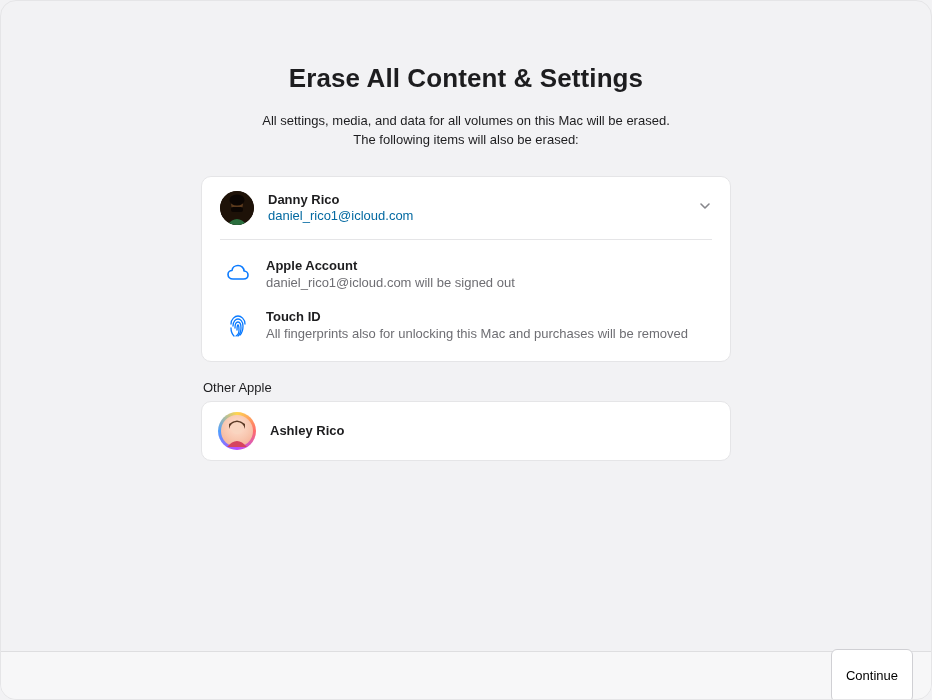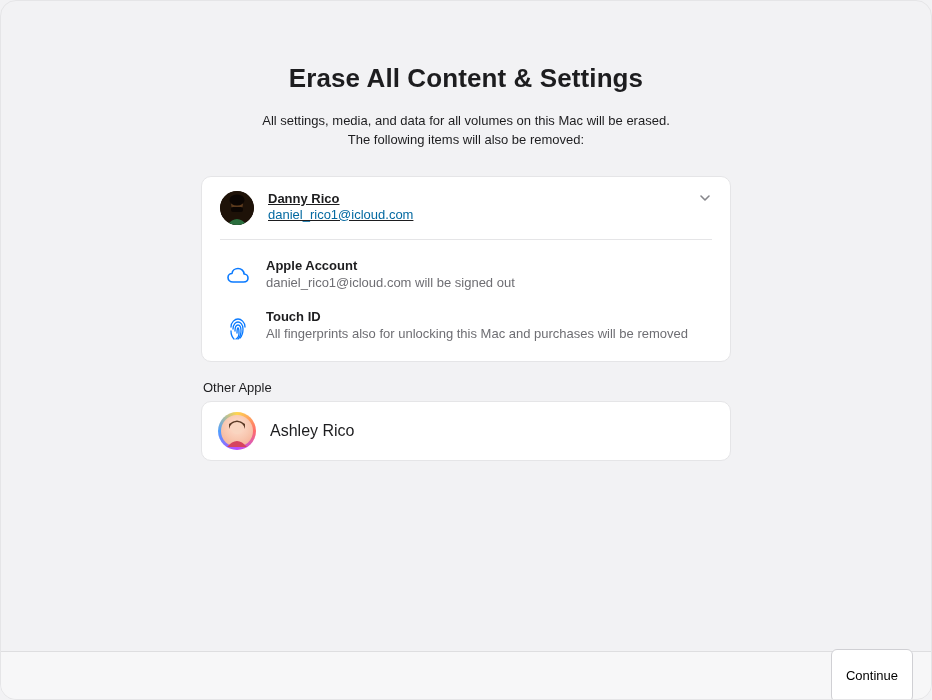--- a/index.html
+++ b/index.html
@@ -39,26 +39,25 @@
   }
   .card {
     margin-top: 26px;
     background: #ffffff;
     border: 1px solid #e5e5e7;
     border-radius: 10px;
     padding: 14px 18px 18px 18px;
   }
   .user-header {
     display: flex;
-    align-items: flex-start;
+    align-items: center;
     gap: 14px;
     padding-bottom: 14px;
     border-bottom: 1px solid #e5e5e7;
     cursor: pointer;
-    text-decoration: underline;
   }
   .avatar {
     width: 34px;
     height: 34px;
     border-radius: 50%;
     flex-shrink: 0;
     display: flex;
     align-items: center;
     justify-content: center;
     overflow: hidden;
@@ -93,21 +92,21 @@
     color: #0369a1;
     margin-top: 1px;
   }
   .chevron {
     color: #86868b;
   }
   .item-row {
     display: flex;
     gap: 14px;
     margin-top: 18px;
-    align-items: flex-end;
+    align-items: center;
   }
   .icon-wrap {
     width: 28px;
     height: 28px;
     flex-shrink: 0;
     display: flex;
     align-items: center;
     justify-content: center;
     margin-left: 4px;
   }
@@ -133,22 +132,22 @@
     margin-top: 6px;
     background: #ffffff;
     border: 1px solid #e5e5e7;
     border-radius: 10px;
     padding: 10px 16px;
     display: flex;
     align-items: center;
     gap: 14px;
   }
   .other-name {
-    font-size: 16px;
-    font-weight: 400;
+    font-size: 13px;
+    font-weight: 700;
   }
   .footer {
     position: absolute;
     left: 0;
     right: 0;
     bottom: 0;
     height: 48px;
     background: #f7f7f8;
     border-top: 1px solid #dedee0;
     display: flex;
@@ -170,21 +169,21 @@
 </head>
 <body>
 
 <div class="container">
   <div class="content">
 
     <h1 class="title">Erase All Content &amp; Settings</h1>
 
     <p class="subtitle">
       <span>All settings, media, and data for all volumes on this Mac will be erased.</span><br>
-      <span>The following items will also be removed:</span>
+      <span>The following items will also be erased:</span>
     </p>
 
     <div class="card">
 
       <div class="user-header">
         <div class="avatar avatar-danny">
           <svg width="34" height="34" viewBox="0 0 34 34">
             <circle cx="17" cy="17" r="17" fill="#1e1208"></circle>
             <ellipse cx="17" cy="13" rx="6" ry="7" fill="#5c3b1e"></ellipse>
             <ellipse cx="17" cy="9" rx="7.5" ry="5.5" fill="#0c0603"></ellipse>

